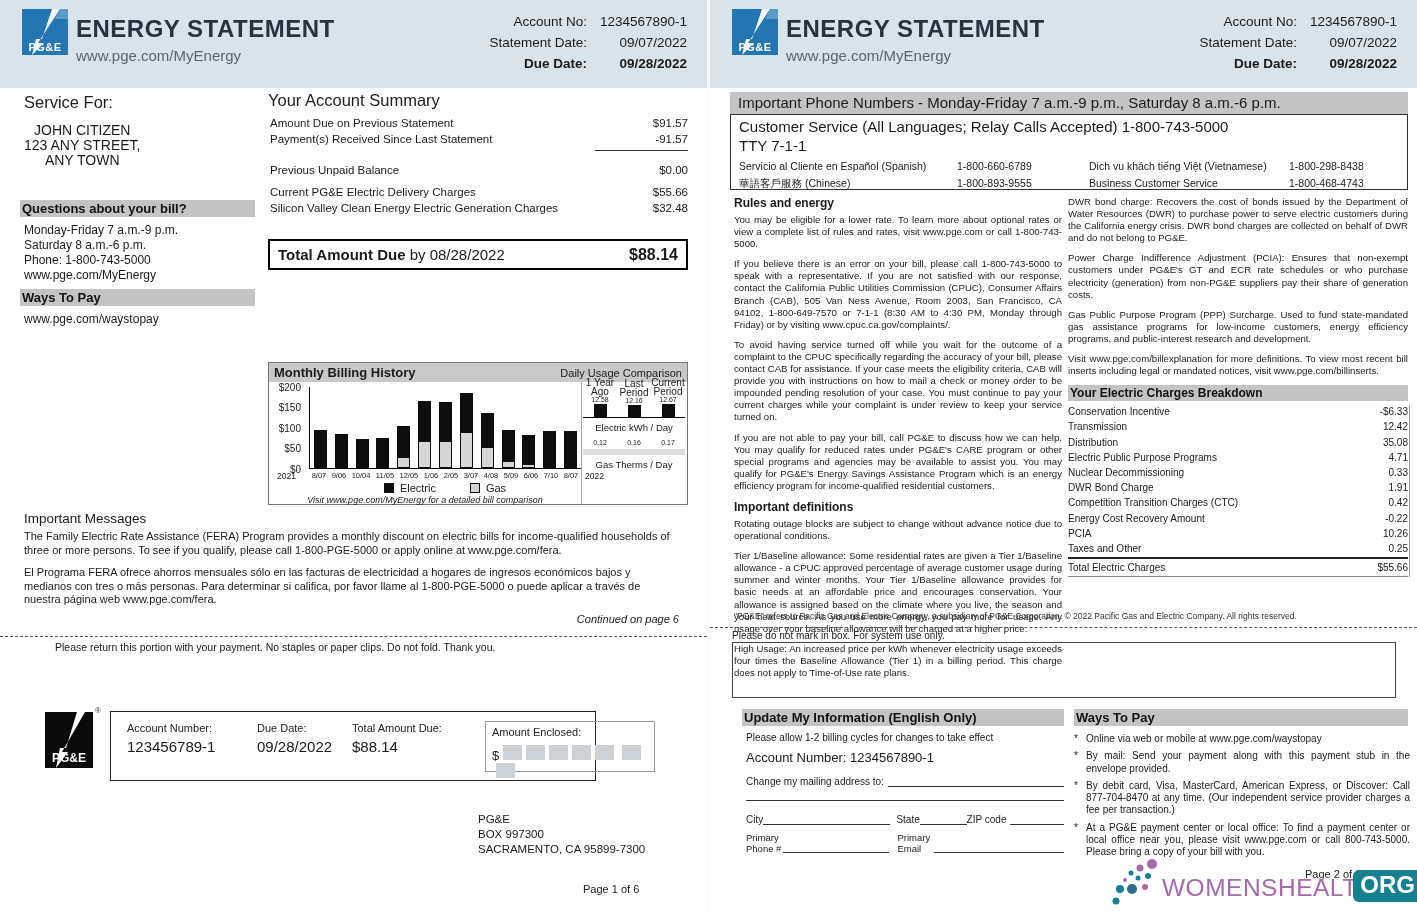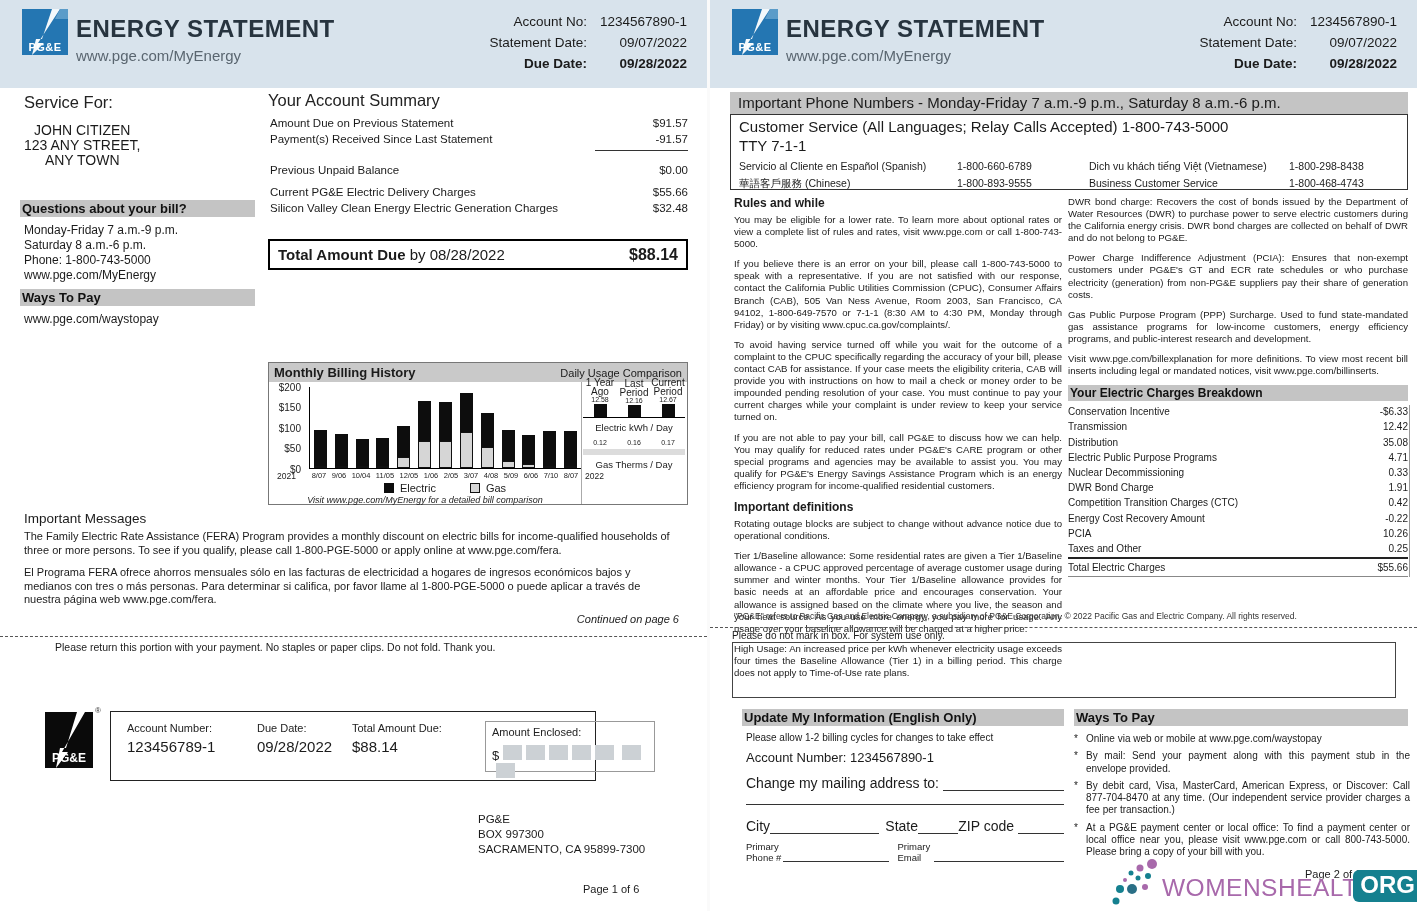--- a/index.html
+++ b/index.html
@@ -72,21 +72,21 @@
   .phone-box { position:absolute; left:20px; top:114px; width:678px; height:76px; border:1px solid #333; padding:3px 8px; }
   .phone-grid { display:grid; grid-template-columns:218px 132px 200px auto; font-size:10.5px; row-gap:5px; margin-top:6px; }
   .col { position:absolute; font-size:9.6px; }
   .col p { text-align:justify; line-height:12.1px; margin-bottom:8px; }
   .col .colhead { font-size:12px; font-weight:bold; margin-bottom:4px; }
   .bd-row { display:flex; justify-content:space-between; font-size:10px; line-height:15.2px; }
   .bd-total { display:flex; justify-content:space-between; font-size:10px; line-height:17px; border-top:2px solid #222; border-bottom:1.5px solid #888; margin-top:1px; }
   .vline { position:absolute; width:1px; background:#999; }
 
   .u-line { border-bottom:1px solid #333; display:inline-block; }
-  .form-row { display:flex; align-items:flex-end; font-size:14px; }
+  .form-row { display:flex; align-items:flex-end; font-size:10px; }
   .bul { display:flex; font-size:10px; line-height:12.3px; margin-bottom:5px; text-align:justify; }
   .bul .star { width:12px; flex:none; }
 
   .wm { position:absolute; left:408px; top:856px; width:300px; height:52px; }
   .wm-text { position:absolute; left:44px; top:18px; font-size:24.5px; color:#a869ab; letter-spacing:.5px; }
   .wm-org { position:absolute; right:-4px; top:14px; background:#15808f; color:#fff; font-weight:bold; font-size:24px; padding:1px 7px 3px; border-radius:6px; }
   .pagelabel { font-size:11px; }
 </style>
 </head>
 <body>
@@ -377,21 +377,21 @@
           <span>Dich vu khách tiếng Việt (Vietnamese)</span>
           <span>1-800-298-8438</span>
           <span>華語客戶服務 (Chinese)</span>
           <span>1-800-893-9555</span>
           <span>Business Customer Service</span>
           <span>1-800-468-4743</span>
         </div>
     </div>
 
     <div class="col" style="left:24px;top:196px;width:328px;" id="col-left">
-        <div class="colhead">Rules and while</div>
+        <div class="colhead">Rules and energy</div>
         <p>You may be eligible for a lower rate. To learn more about optional rates or view a complete list of rules and rates, visit www.pge.com or call 1-800-743-5000.</p>
         <p>If you believe there is an error on your bill, please call 1-800-743-5000 to speak with a representative. If you are not satisfied with our response, contact the California Public Utilities Commission (CPUC), Consumer Affairs Branch (CAB), 505 Van Ness Avenue, Room 2003, San Francisco, CA 94102, 1-800-649-7570 or 7-1-1 (8:30 AM to 4:30 PM, Monday through Friday) or by visiting www.cpuc.ca.gov/complaints/.</p>
         <p>To avoid having service turned off while you wait for the outcome of a complaint to the CPUC specifically regarding the accuracy of your bill, please contact CAB for assistance. If your case meets the eligibility criteria, CAB will provide you with instructions on how to mail a check or money order to be impounded pending resolution of your case. You must continue to pay your current charges while your complaint is under review to keep your service turned on.</p>
         <p>If you are not able to pay your bill, call PG&amp;E to discuss how we can help. You may qualify for reduced rates under PG&amp;E's CARE program or other special programs and agencies may be available to assist you. You may qualify for PG&amp;E's Energy Savings Assistance Program which is an energy efficiency program for income-qualified residential customers.</p>
         <div class="colhead">Important definitions</div>
         <p>Rotating outage blocks are subject to change without advance notice due to operational conditions.</p>
         <p>Tier 1/Baseline allowance: Some residential rates are given a Tier 1/Baseline allowance - a CPUC approved percentage of average customer usage during summer and winter months. Your Tier 1/Baseline allowance provides for basic needs at an affordable price and encourages conservation. Your allowance is assigned based on the climate where you live, the season and your heat source. As you use more energy, you pay more for usage. Any usage over your baseline allowance will be charged at a higher price.</p>
         <p>High Usage: An increased price per kWh whenever electricity usage exceeds four times the Baseline Allowance (Tier 1) in a billing period. This charge does not apply to Time-of-Use rate plans.</p>
       </div>
     <div class="col" style="left:358px;top:196px;width:340px;" id="col-right">

